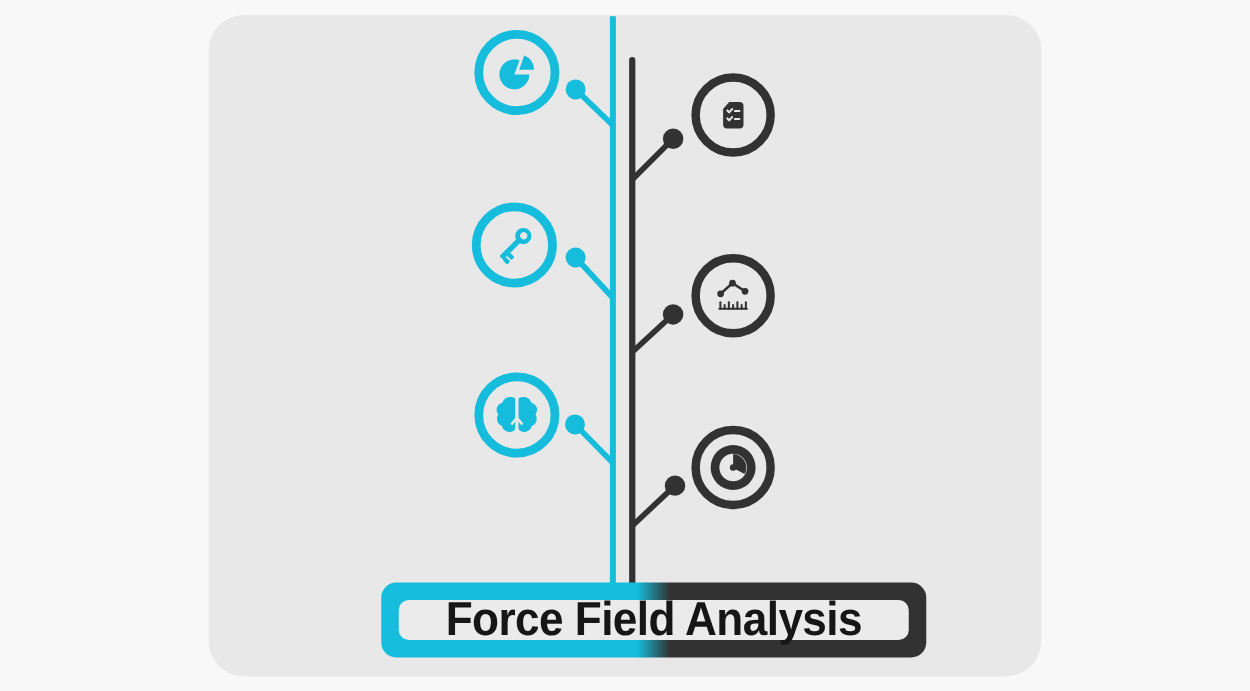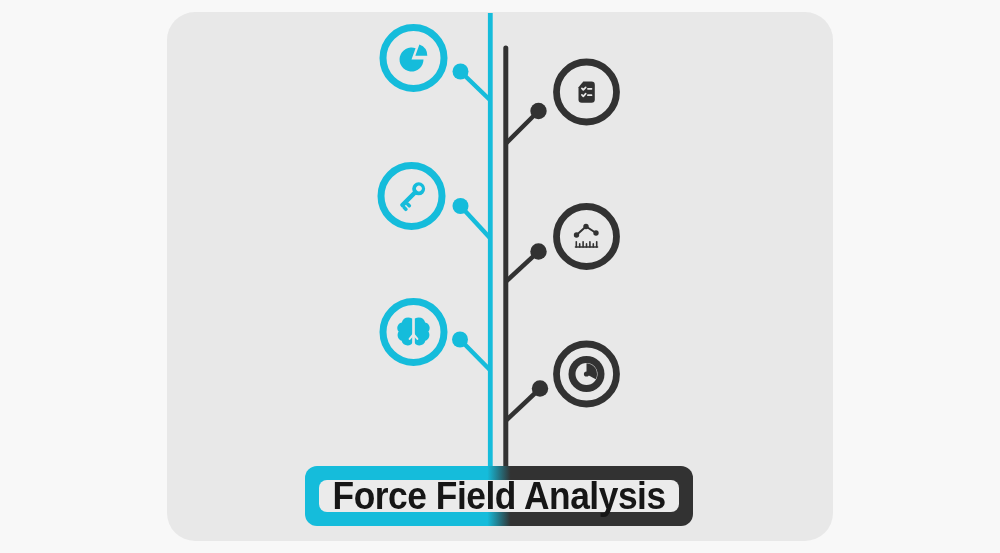--- a/index.html
+++ b/index.html
@@ -7,21 +7,21 @@
     width:1000px;height:553px;position:relative;overflow:hidden;
     background:#f8f8f8;
     font-family:"Liberation Sans", sans-serif;
   }
   .panel{
     position:absolute;left:167px;top:12px;width:666px;height:529px;
     background:#e8e8e8;border-radius:28px;
   }
   svg.diagram{position:absolute;left:0;top:0;}
   .title-box{
-    position:absolute;left:305px;top:466px;width:388px;height:60px;
+    position:absolute;left:305px;top:466px;width:436px;height:60px;
     border-radius:12px;padding:14px;box-sizing:border-box;
     background:linear-gradient(90deg,#15bcdb 0%,#15bcdb 47%,#323232 53%,#323232 100%);
   }
   .title-inner{
     width:100%;height:100%;background:#ebebeb;border-radius:8px;
     display:flex;align-items:center;justify-content:center;
   }
   .title-text{
     font-size:38px;font-weight:bold;color:#161616;
     letter-spacing:-0.5px;transform:scaleX(0.93);white-space:nowrap;

